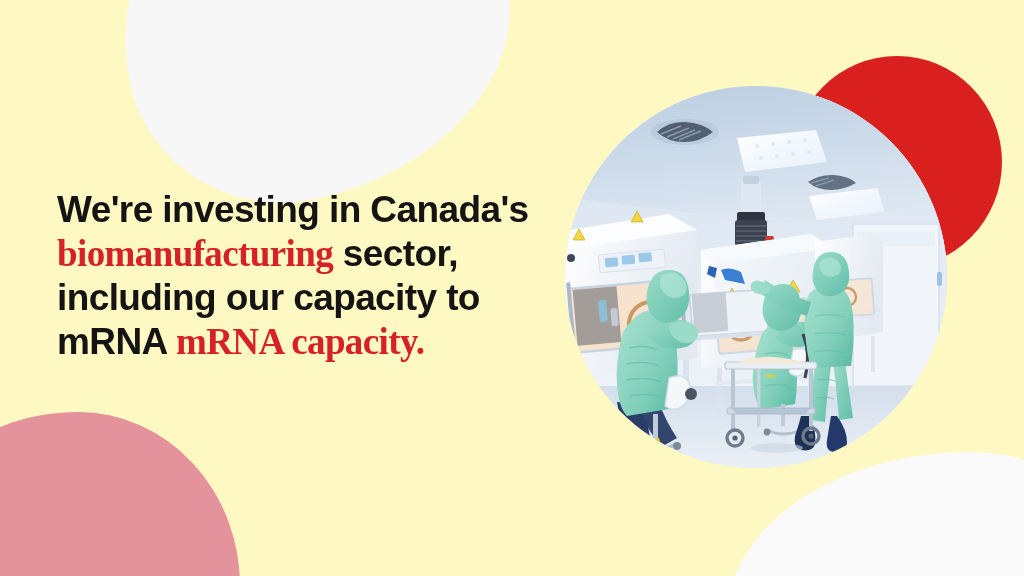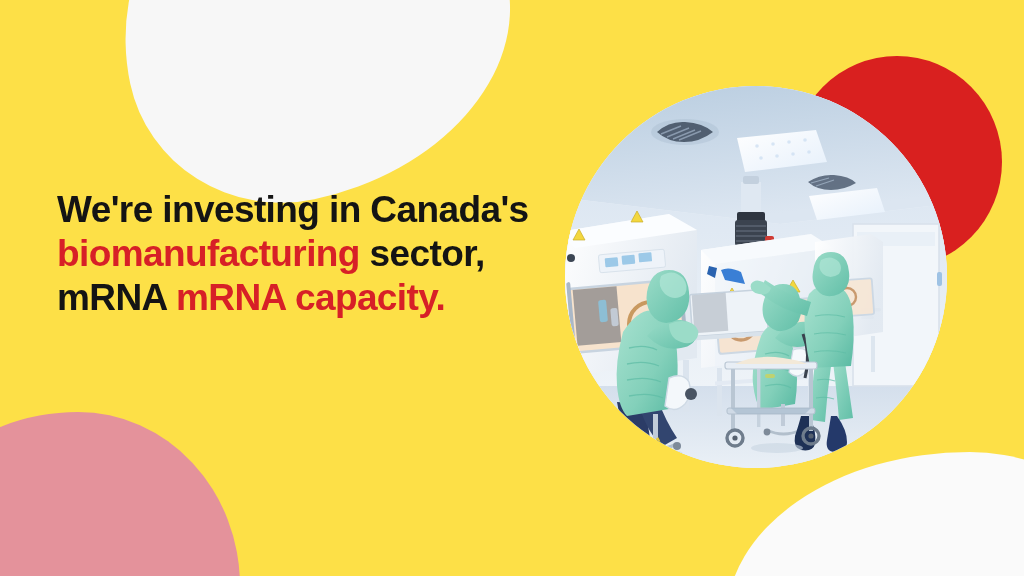--- a/index.html
+++ b/index.html
@@ -12,21 +12,21 @@
     height: 576px;
     overflow: hidden;
     font-family: "Liberation Sans", sans-serif;
     background: #f0f0f0;
   }
 
   #slide {
     position: relative;
     width: 1024px;
     height: 576px;
-    background: #fde047;
+    background: #fef9c3;
     overflow: hidden;
   }
 
   
   .blob {
     position: absolute;
     pointer-events: none;
   }
 
   #blob-top-left {
@@ -76,21 +76,21 @@
   }
   .hl-line {
     font-family: "Liberation Sans", sans-serif;
     font-weight: bold;
     font-size: 37px;
     line-height: 44px;
     letter-spacing: -0.6px;
     color: #141414;
     white-space: nowrap;
   }
-  .hl-red { color: #d72027; }
+  .hl-red { color: #d72027; font-family: Liberation Serif, serif; }
 
   
   #photo-circle {
     position: absolute;
     left: 565px;
     top: 86px;
     width: 382px;
     height: 382px;
     border-radius: 50%;
     overflow: hidden;
@@ -111,20 +111,23 @@
   <div class="blob" id="blob-red"></div>
 
   <div id="headline">
     <div class="hl-line">
       <span>We're investing in Canada's</span>
     </div>
     <div class="hl-line">
       <span class="hl-red">biomanufacturing</span><span> sector,</span>
     </div>
     <div class="hl-line">
+      <span>including our capacity to</span>
+    </div>
+    <div class="hl-line">
       <span>mRNA </span><span class="hl-red">mRNA capacity.</span>
     </div>
   </div>
 
   <div id="photo-circle">
     <svg id="lab-photo" viewBox="0 0 382 382" xmlns="http://www.w3.org/2000/svg">
       <defs>
         <linearGradient id="gCeil" x1="0" y1="0" x2="0.3" y2="1">
           <stop offset="0%" stop-color="#b9cde0"></stop>
           <stop offset="100%" stop-color="#dce6f1"></stop>

